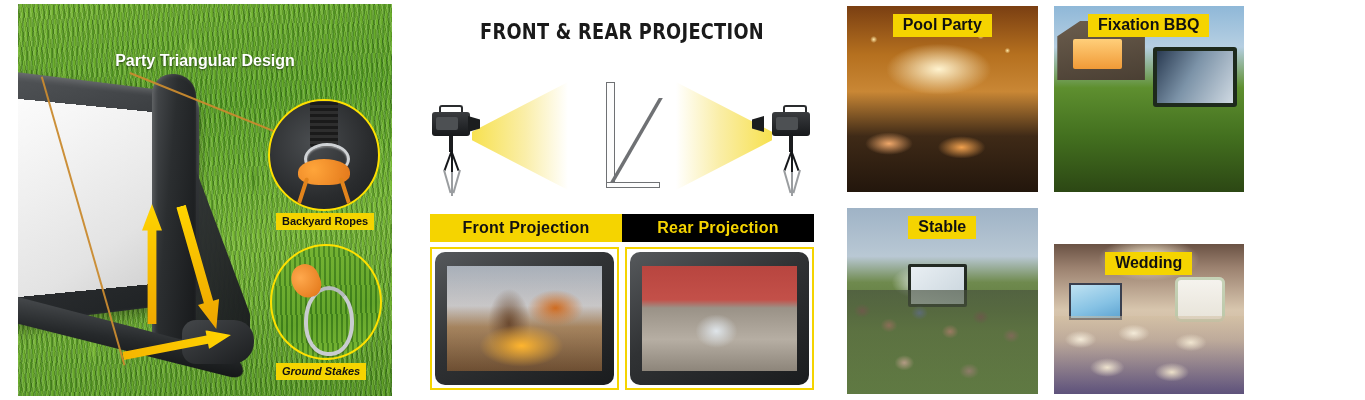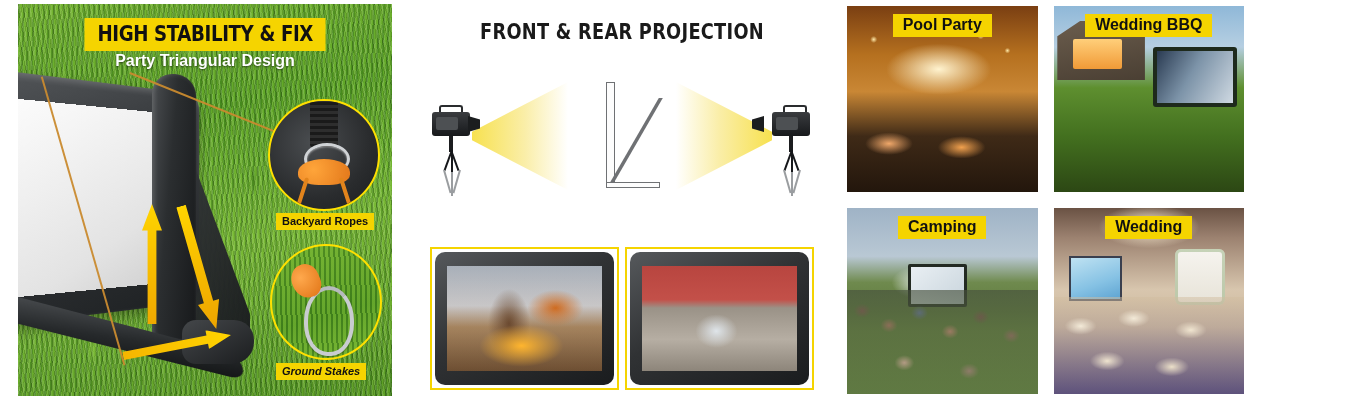--- a/index.html
+++ b/index.html
@@ -286,20 +286,21 @@
       radial-gradient(ellipse 12px 10px at 70% 26%, #6a5a49, rgba(106,90,73,0) 70%),
       radial-gradient(ellipse 12px 10px at 86% 44%, #7e6a57, rgba(126,106,87,0) 70%),
       radial-gradient(ellipse 14px 11px at 30% 70%, #b39b84, rgba(179,155,132,0) 70%),
       radial-gradient(ellipse 14px 11px at 64% 78%, #8e7c69, rgba(142,124,105,0) 70%),
       linear-gradient(180deg,rgba(70,80,60,.65),rgba(95,110,70,.55) 40%,rgba(120,140,85,.45));
   }
   .cell-wed{
     background:
       radial-gradient(ellipse 70px 30px at 50% 10%, #fff4d8, rgba(255,244,216,0) 72%),
       linear-gradient(180deg,#6a5244 0%,#9c8270 16%,#d8c6ae 44%,#cbb79c 64%,#4a4268 100%);
+    margin-top: 36px;
   }
   .cell-wed .wed-screen{
     position:absolute;left:8%;top:26%;width:26%;height:22%;
     background:linear-gradient(160deg,#bfe2f2,#86c2e4 60%,#5ea4d2);
     border:2px solid #3a3f4e;
   }
   .cell-wed .wed-tables{
     position:absolute;left:0;right:0;bottom:0;height:52%;
     background:
       radial-gradient(ellipse 22px 12px at 14% 30%, #f3ead8, rgba(243,234,216,0) 72%),
@@ -332,23 +333,20 @@
       <div class="scr-base"></div>
       <div class="scr-foot"></div>
       <div class="arrow-up"></div>
       <div class="arrow-diag"></div>
       <div class="arrow-right"></div>
     </div>
 
     <div class="rope" style="left:112px;top:68px;width:250px;transform:rotate(22deg);"></div>
     <div class="rope" style="left:24px;top:72px;width:300px;transform:rotate(74deg);"></div>
 
-    <div class="p1-title">
-      <span class="yellow-tag">HIGH STABILITY &amp; FIX</span>
-    </div>
     <div class="p1-sub">Party Triangular Design</div>
 
     <div class="callout callout-1">
       <div class="strap"></div>
       <div class="dring"></div>
       <div class="knot"></div>
       <div class="rope-tail" style="left:30px;top:76px;height:34px;transform:rotate(18deg);"></div>
       <div class="rope-tail" style="left:74px;top:76px;height:34px;transform:rotate(-18deg);"></div>
     </div>
     <div class="cl-label" style="left:258px;top:207px;">
@@ -397,20 +395,24 @@
         <div class="pj-leg thin" style="left:41px;top:66px;height:24px;transform:rotate(16deg);"></div>
       </div>
 
       <div class="screen-side">
         <div class="ss-panel"></div>
         <div class="ss-diag"></div>
         <div class="ss-base"></div>
       </div>
     </div>
 
+    <div class="proj-tabs">
+      <div class="proj-tab tab-front">Front Projection</div>
+      <div class="proj-tab tab-rear">Rear Projection</div>
+    </div>
 
     <div class="proj-shots">
       <div class="shot">
         <div class="shot-inner">
           <div class="shot-pic pic-dragon"></div>
         </div>
       </div>
       <div class="shot">
         <div class="shot-inner">
           <div class="shot-pic pic-pigeons"></div>
@@ -425,29 +427,29 @@
       <div class="cell-label">
         <span class="yellow-tag">Pool Party</span>
       </div>
     </div>
 
     <div class="cell cell-bbq">
       <div class="bbq-house"></div>
       <div class="bbq-win"></div>
       <div class="bbq-screen"></div>
       <div class="cell-label">
-        <span class="yellow-tag">Wedding BBQ</span>
+        <span class="yellow-tag">Fixation BBQ</span>
       </div>
     </div>
 
     <div class="cell cell-camp">
       <div class="camp-screen"></div>
       <div class="crowd"></div>
       <div class="cell-label">
-        <span class="yellow-tag">Camping</span>
+        <span class="yellow-tag">Stable</span>
       </div>
     </div>
 
     <div class="cell cell-wed">
       <div class="wed-screen"></div>
       <div class="wed-arch"></div>
       <div class="wed-tables"></div>
       <div class="cell-label">
         <span class="yellow-tag">Wedding</span>
       </div>

